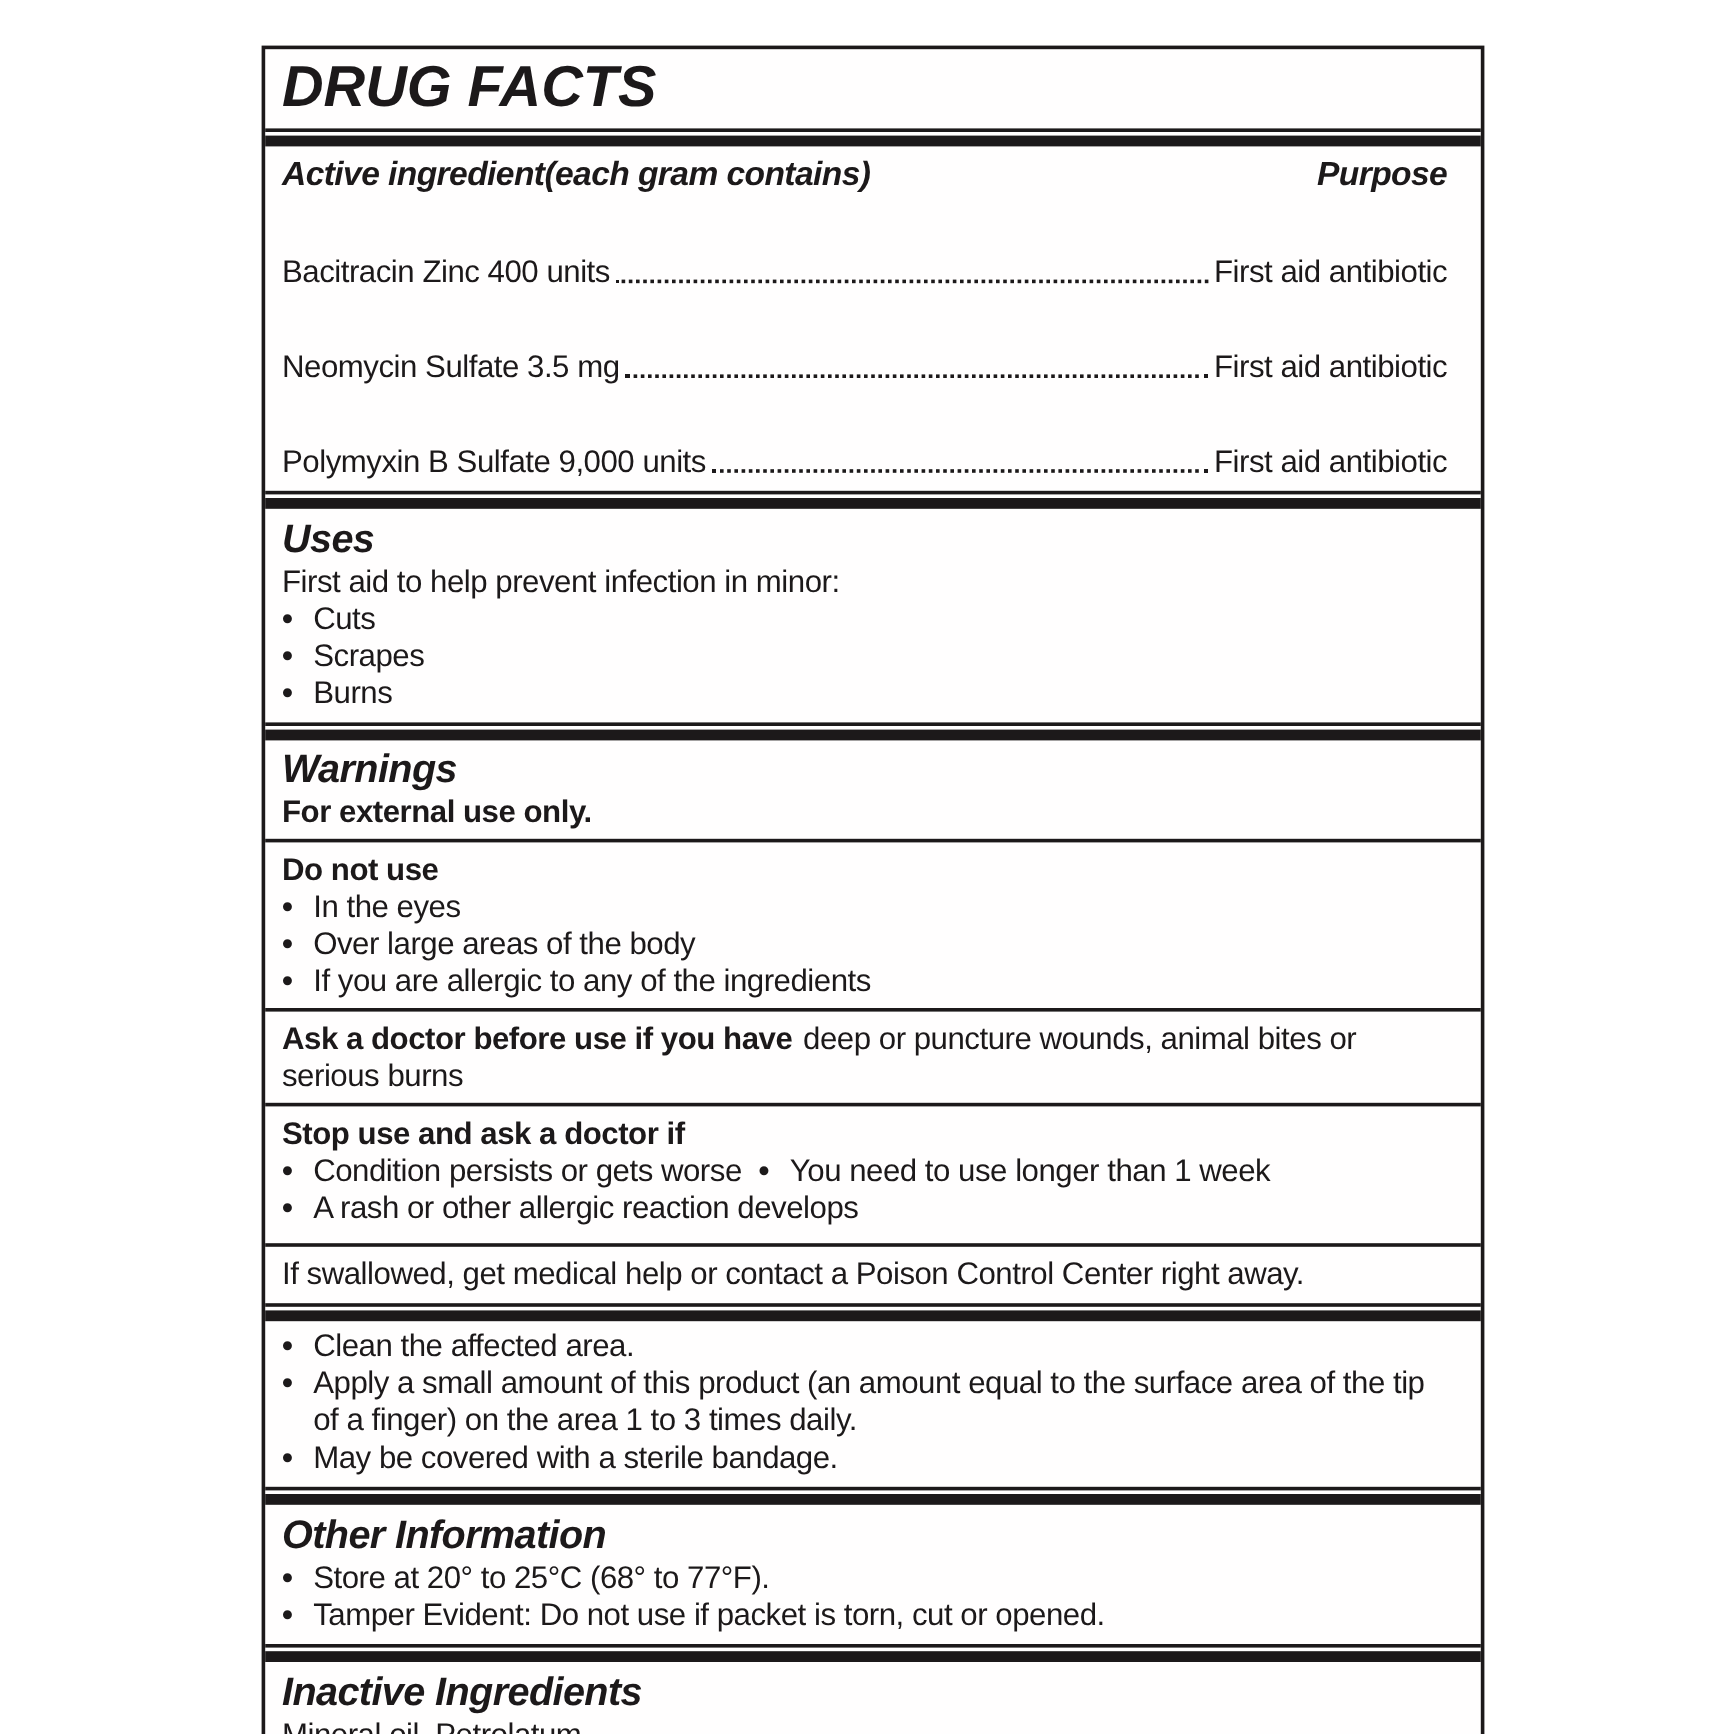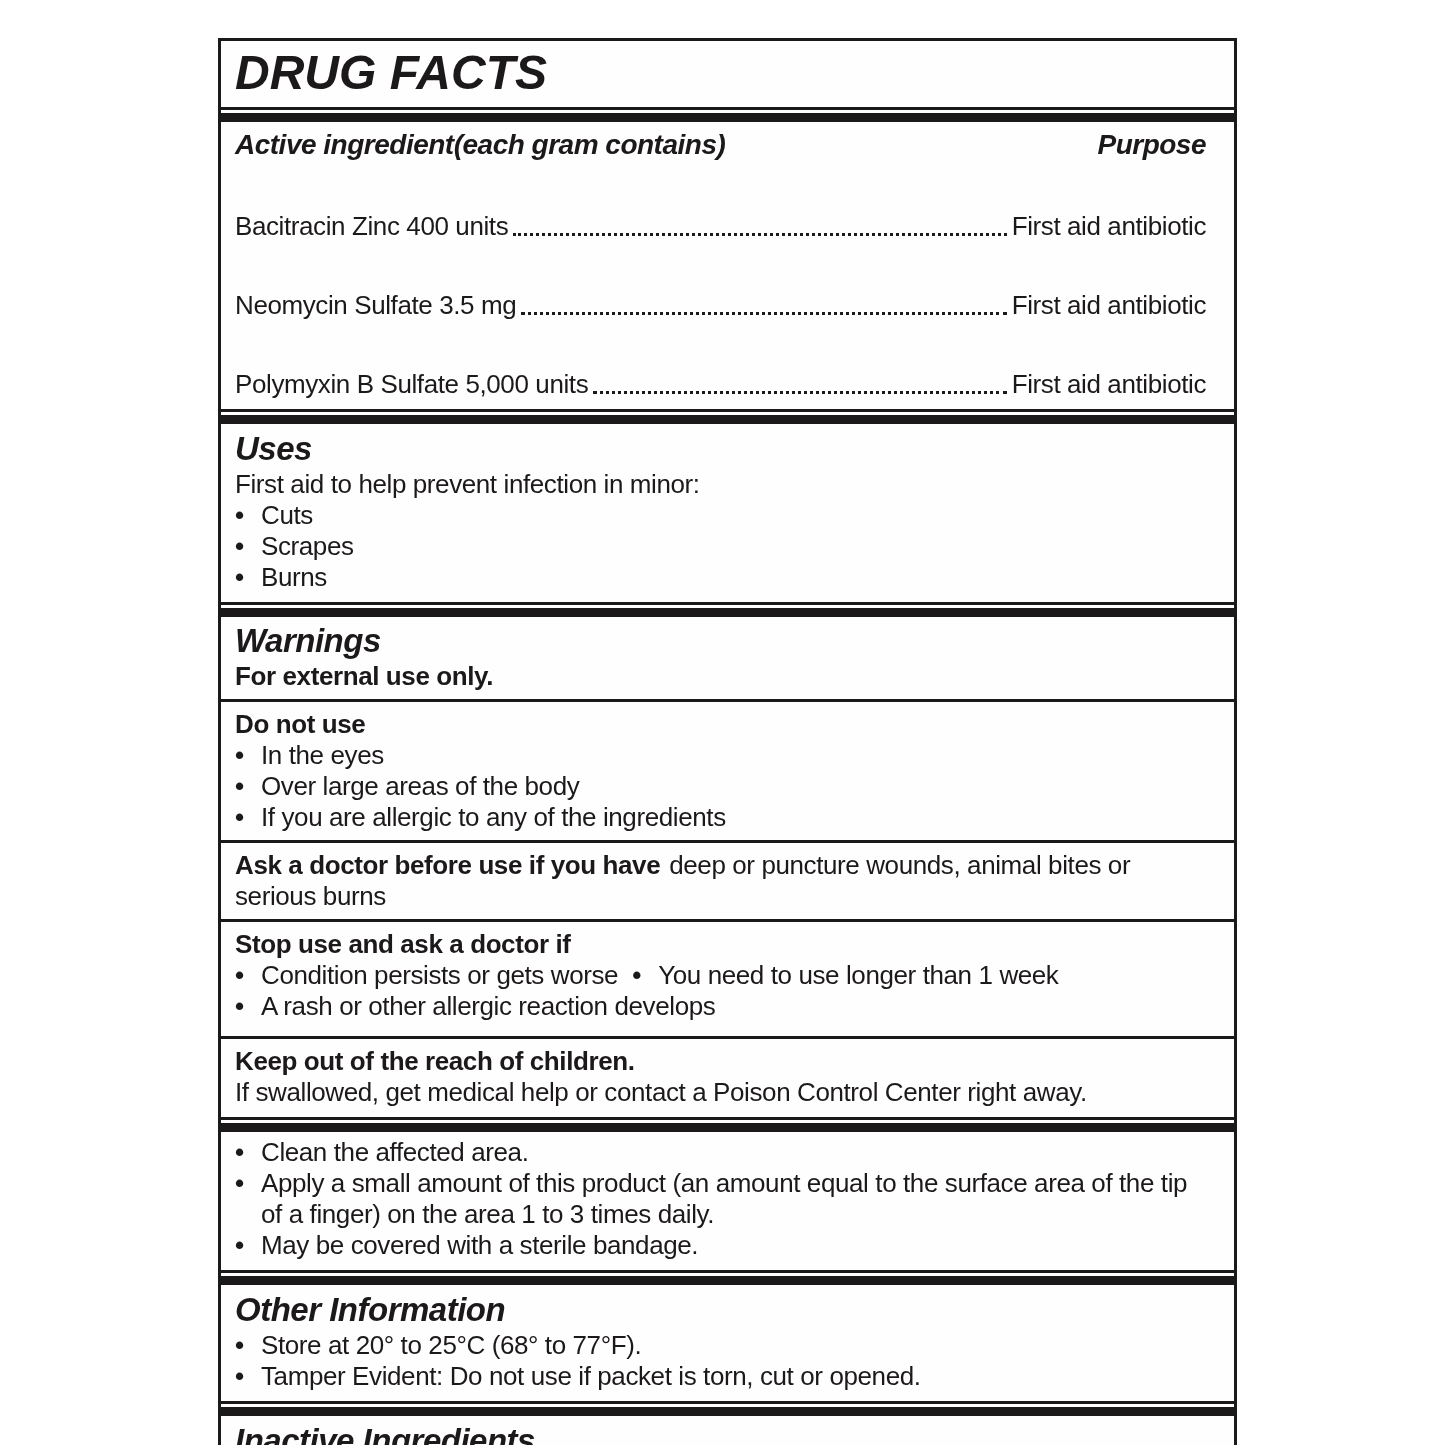--- a/index.html
+++ b/index.html
@@ -111,21 +111,21 @@
       <span class="name">Bacitracin Zinc 400 units</span>
       <span class="leader"></span>
       <span class="purpose">First aid antibiotic</span>
     </div>
     <div class="ing-row">
       <span class="name">Neomycin Sulfate 3.5 mg</span>
       <span class="leader"></span>
       <span class="purpose">First aid antibiotic</span>
     </div>
     <div class="ing-row">
-      <span class="name">Polymyxin B Sulfate 5,000 units</span>
+      <span class="name">Polymyxin B Sulfate 9,000 units</span>
       <span class="leader"></span>
       <span class="purpose">First aid antibiotic</span>
     </div>
   </div>
 
   <div class="divider">
       <div class="bar"></div>
     </div>
 
   <div class="sec">
@@ -195,21 +195,20 @@
       </div>
       <div class="bi">
           <span class="dot">•</span>
           <span class="bi-text">A rash or other allergic reaction develops</span>
         </div>
     </div>
 
     <div class="subrule gap-top"></div>
 
     <div class="pad mt2">
-      <div class="body-txt bold">Keep out of the reach of children.</div>
       <div class="body-txt">If swallowed, get medical help or contact a Poison Control Center right away.</div>
     </div>
   </div>
 
   <div class="divider">
       <div class="bar"></div>
     </div>
 
   <div class="sec">
     <div class="bi">

